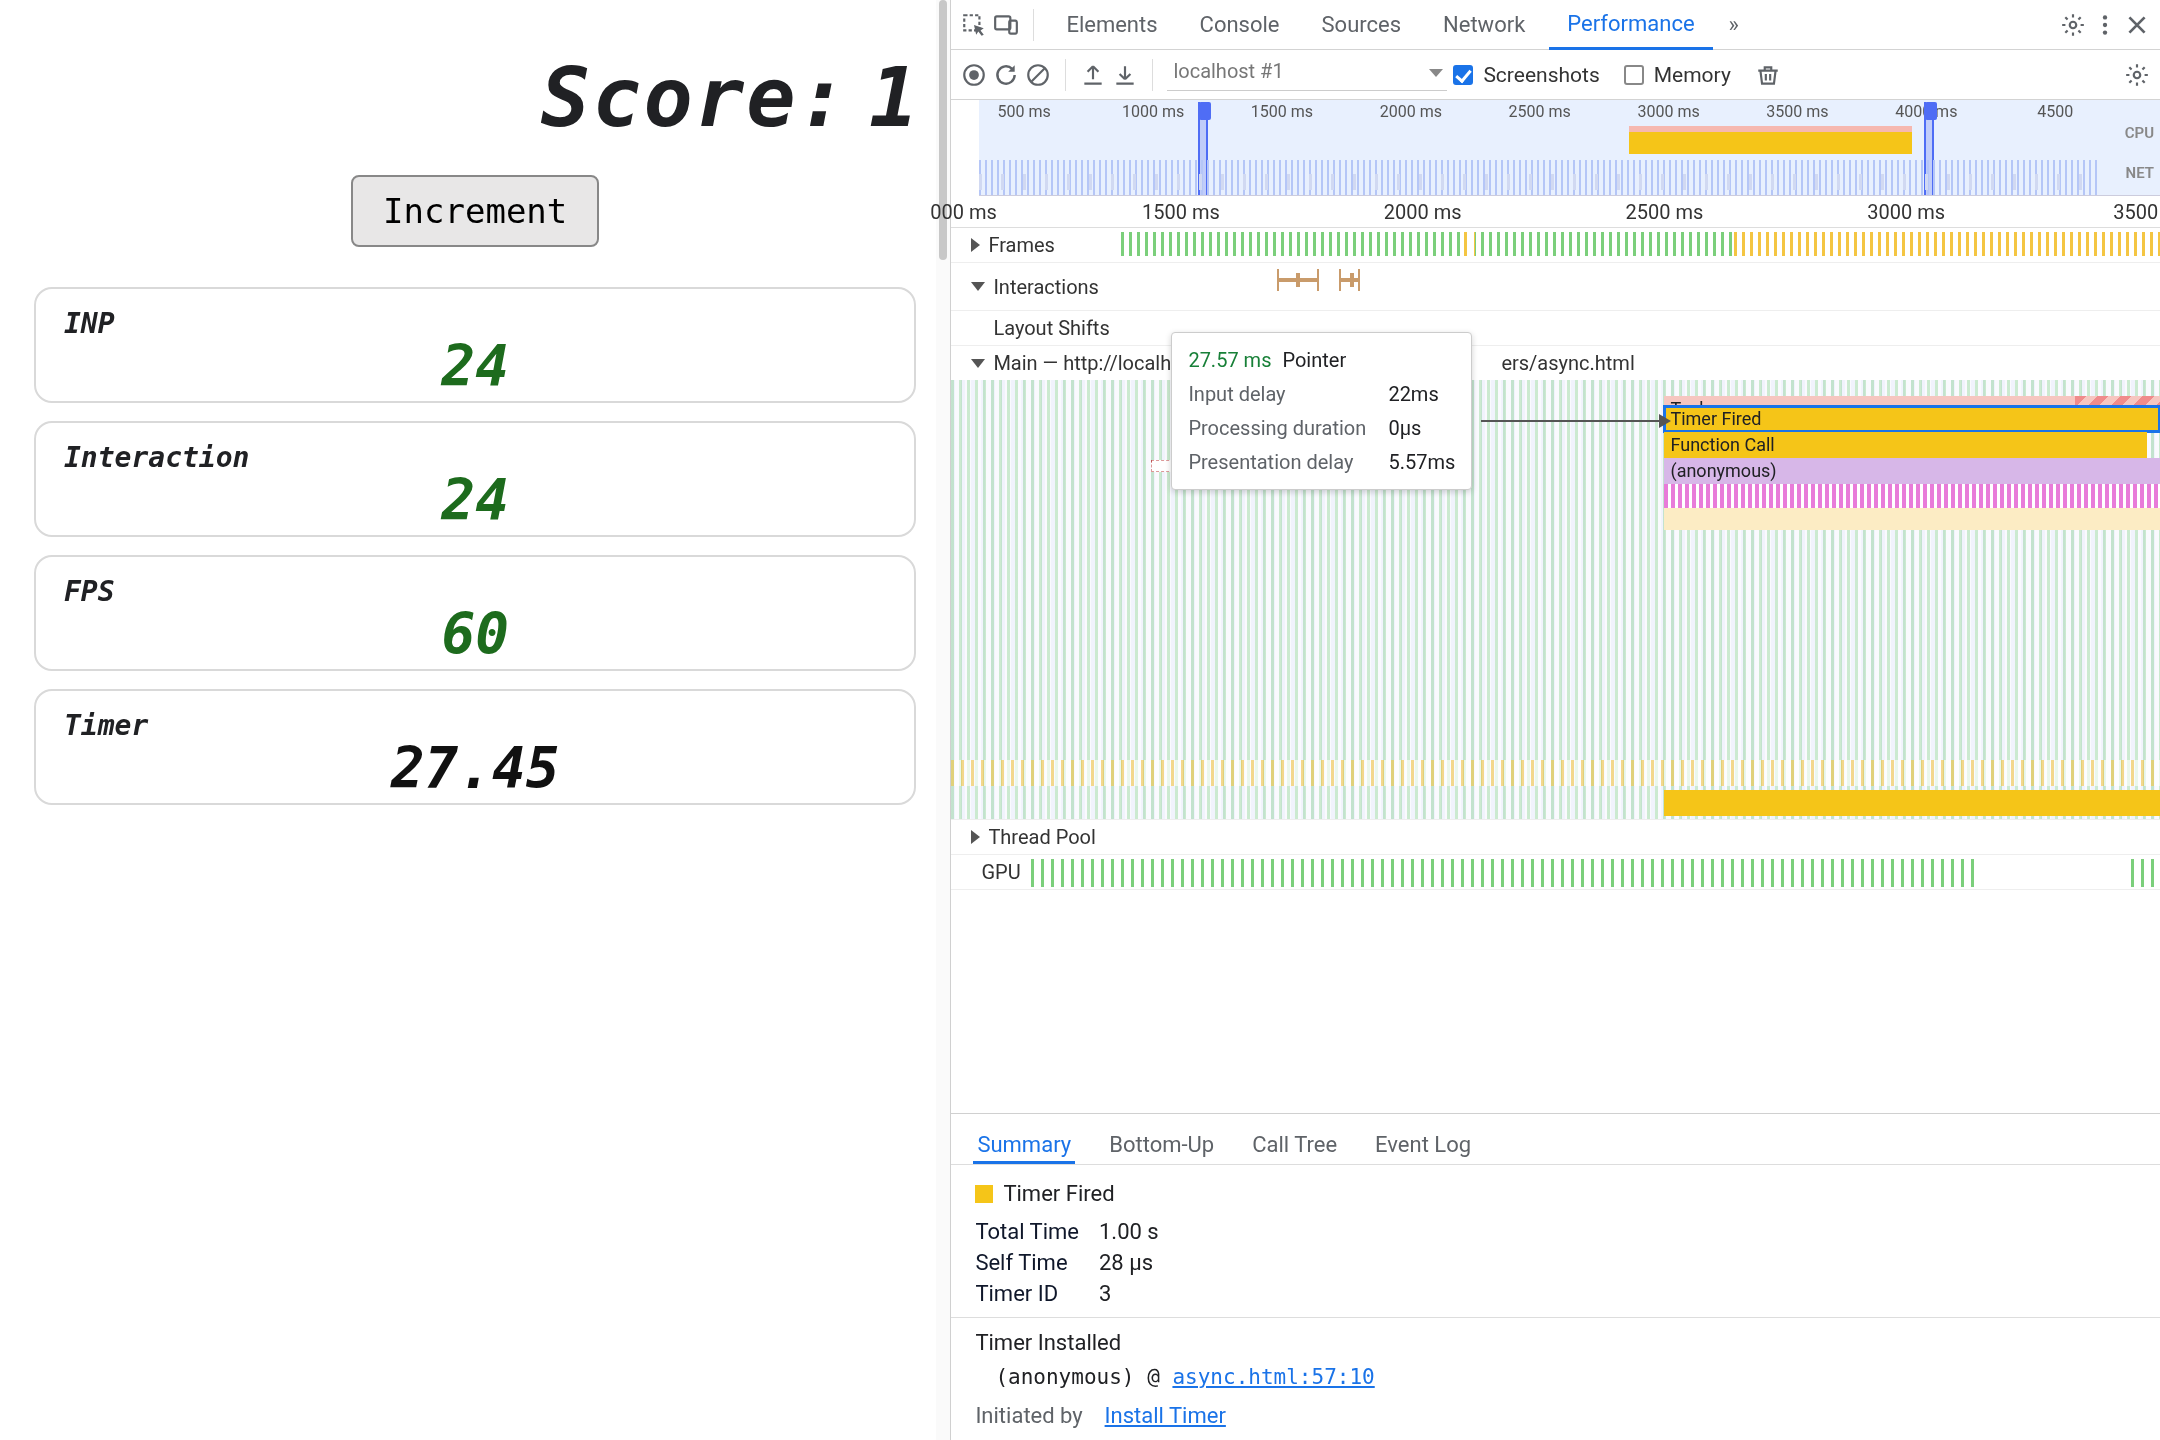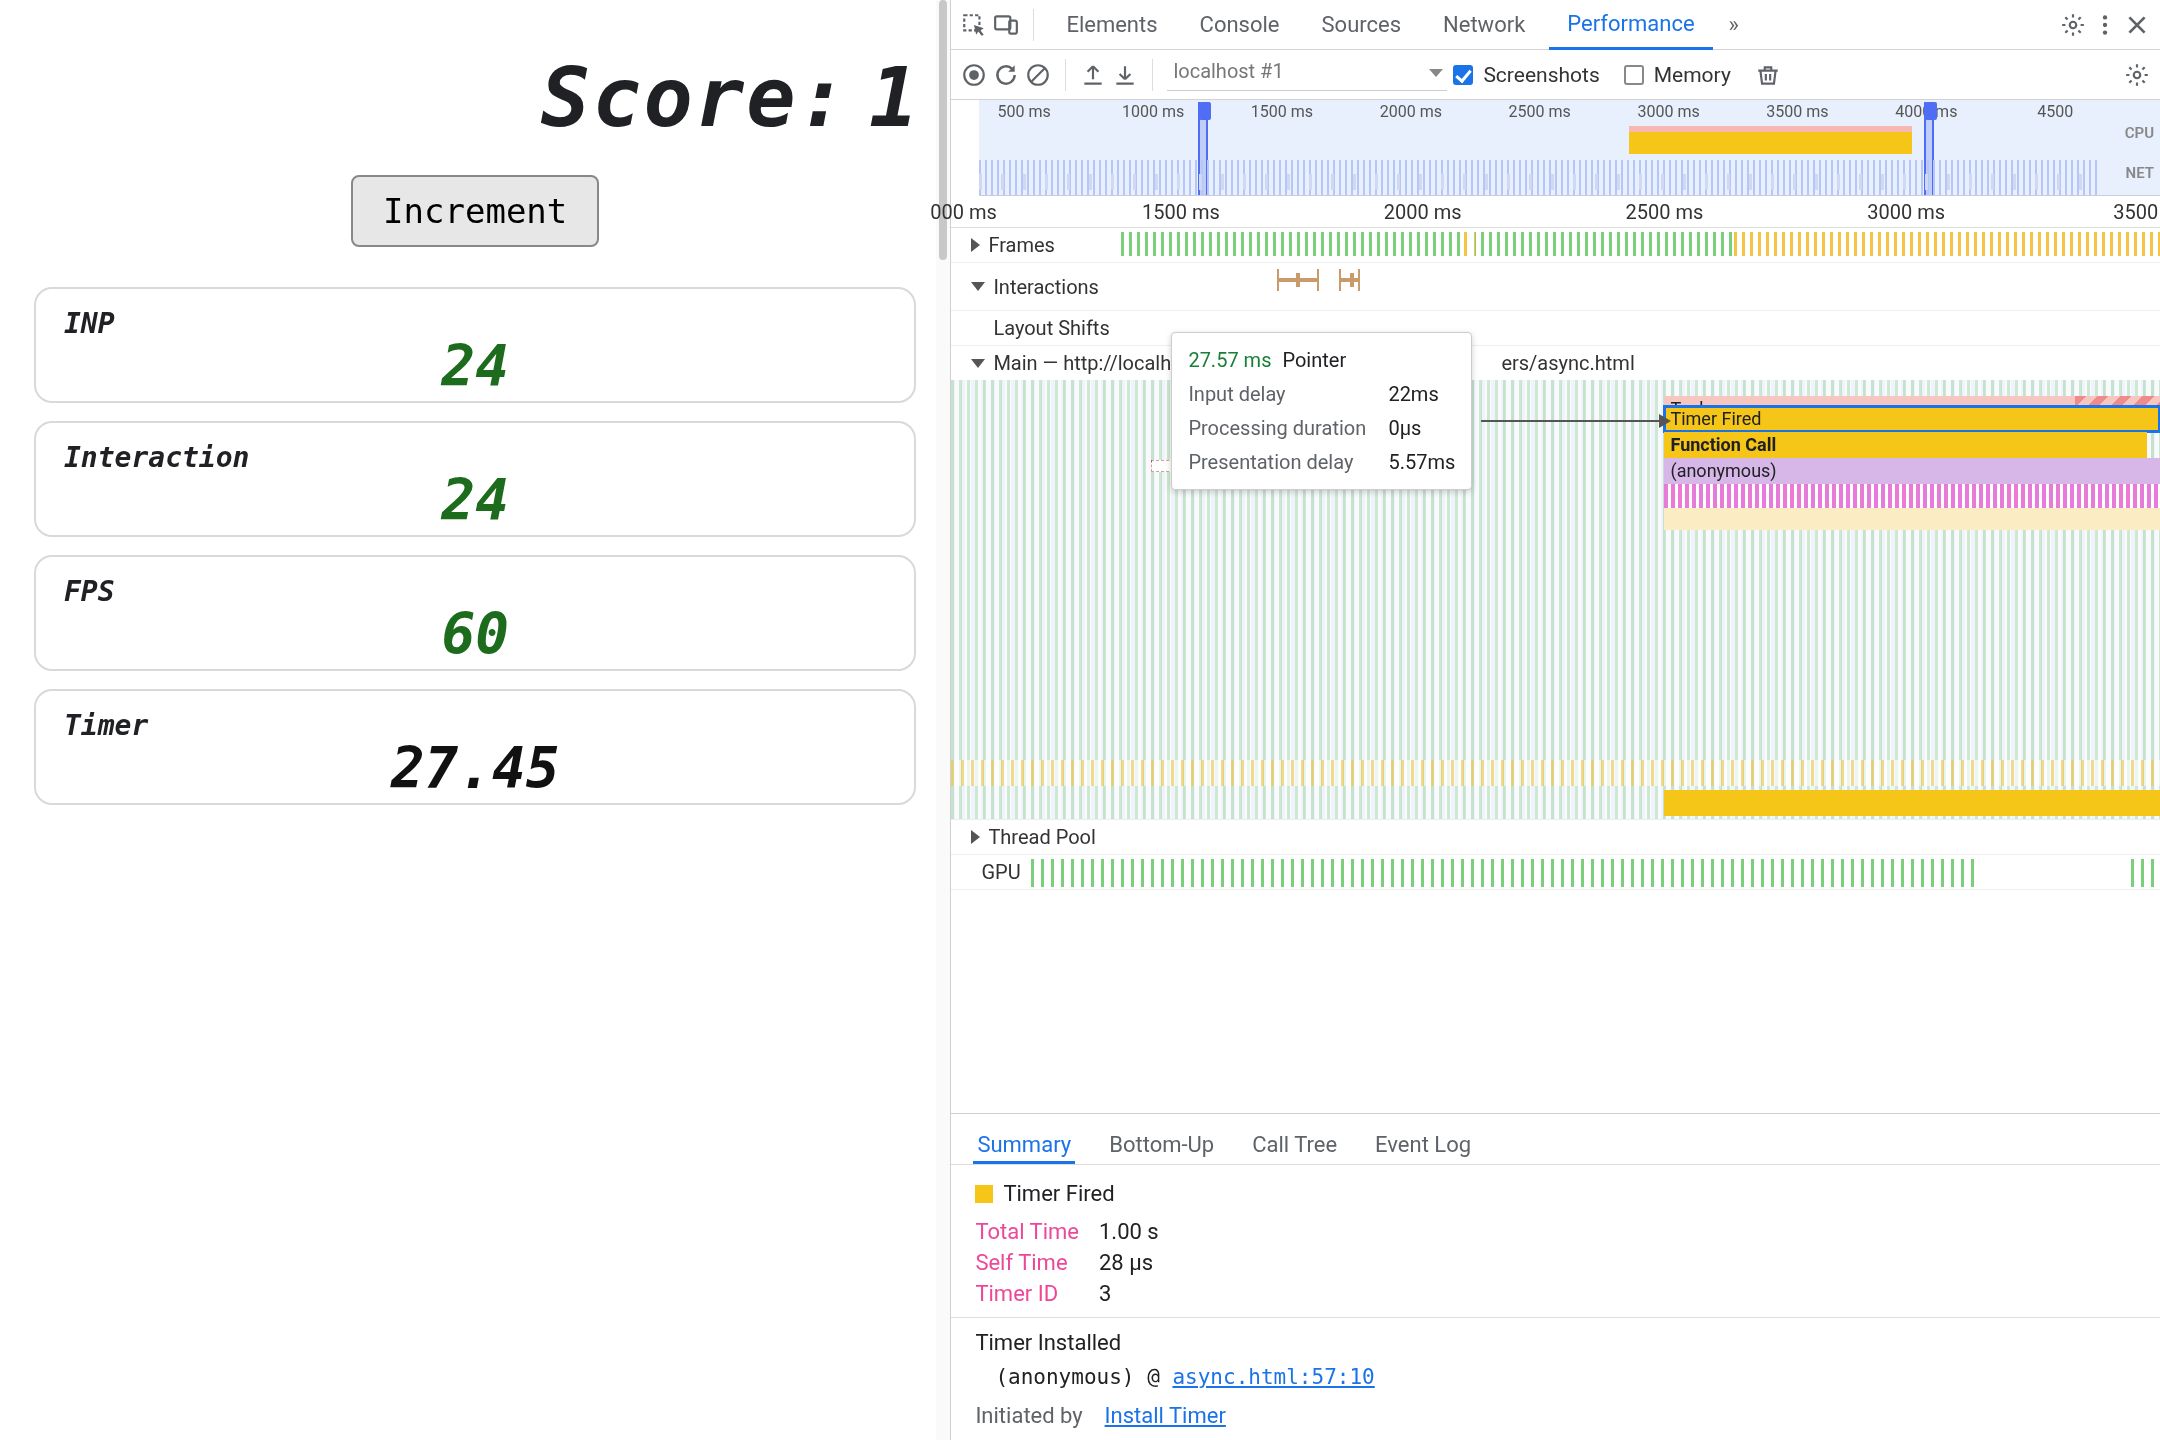--- a/index.html
+++ b/index.html
@@ -109,21 +109,21 @@
   .layout-body { height:22px; margin-top:4px;}
 
   
   .bottom-tabs { display:flex; gap:30px; padding:10px 22px 0; border-bottom:1px solid #ddd; background:#fff; font-size:22px; height:52px; border-top:1px solid #d0d0d0;}
   .bottom-tabs .btab { padding:8px 4px; color:#5f6368; cursor:pointer;}
   .bottom-tabs .btab.active { color:#1a73e8; border-bottom:3px solid #1a73e8;}
   .summary { padding:16px 24px 8px; font-size:22px; border-bottom:1px solid #ddd;}
   .summary .swatch { display:inline-block; width:18px; height:18px; background:#f5c518; margin-right:10px; vertical-align:-2px;}
   .summary table { margin-top:10px; border-collapse:collapse; font-size:22px;}
   .summary td { padding:3px 20px 3px 0;}
-  .summary td.k { color:#ec4899;}
+  .summary td.k { color:#0f172a;}
   .initiator { padding:12px 24px 12px; font-size:22px;}
   .initiator .mono { font-family:"SF Mono","Menlo",monospace; font-size:21px;}
   .link { color:#1a73e8; text-decoration:underline; cursor:pointer;}
   .red-box { position:absolute; background:#fff; border:1px dashed #d99; width:210px; height:12px;}
 </style>
 </head>
 <body>
 
 <div class="root">
 
@@ -355,21 +355,21 @@
         <div class="task-row orange-sticks" style="top:380px; height:26px; left:0; right:0; opacity:.6;"></div>
 
         <div class="task-row" style="top:16px;">
           <div class="lbl task-bg" style="left:59%; right:0;"><span>Task</span></div>
           <div class="lbl task-red" style="left:93%; right:0;"></div>
         </div>
         <div class="task-row" style="top:26px;">
           <div class="lbl yellow-sel" style="left:59%; right:0;"><span>Timer Fired</span></div>
         </div>
         <div class="task-row" style="top:52px;">
-          <div class="lbl yellow-bg" style="left:59%; right:13px;font-weight:bold;"><span>Function Call</span></div>
+          <div class="lbl yellow-bg" style="left:59%; right:13px;"><span>Function Call</span></div>
         </div>
         <div class="task-row" style="top:78px;">
           <div class="lbl purple-bg" style="left:59%; right:0;"><span>(anonymous)</span></div>
         </div>
         <div class="task-row pink-stripes" style="top:104px; left:59%; right:0; height:24px;"></div>
         <div class="task-row cream-bg" style="top:128px; left:59%; right:0; height:22px;"></div>
 
         <div class="red-box" style="left:200px; top:80px;"></div>
         <div style="position:absolute; left:200px; top:80px; height:2px; width:1px; background:#b55;"></div>
         <div style="position:absolute; left:410px; top:80px; height:2px; width:1px; background:#b55;"></div>

